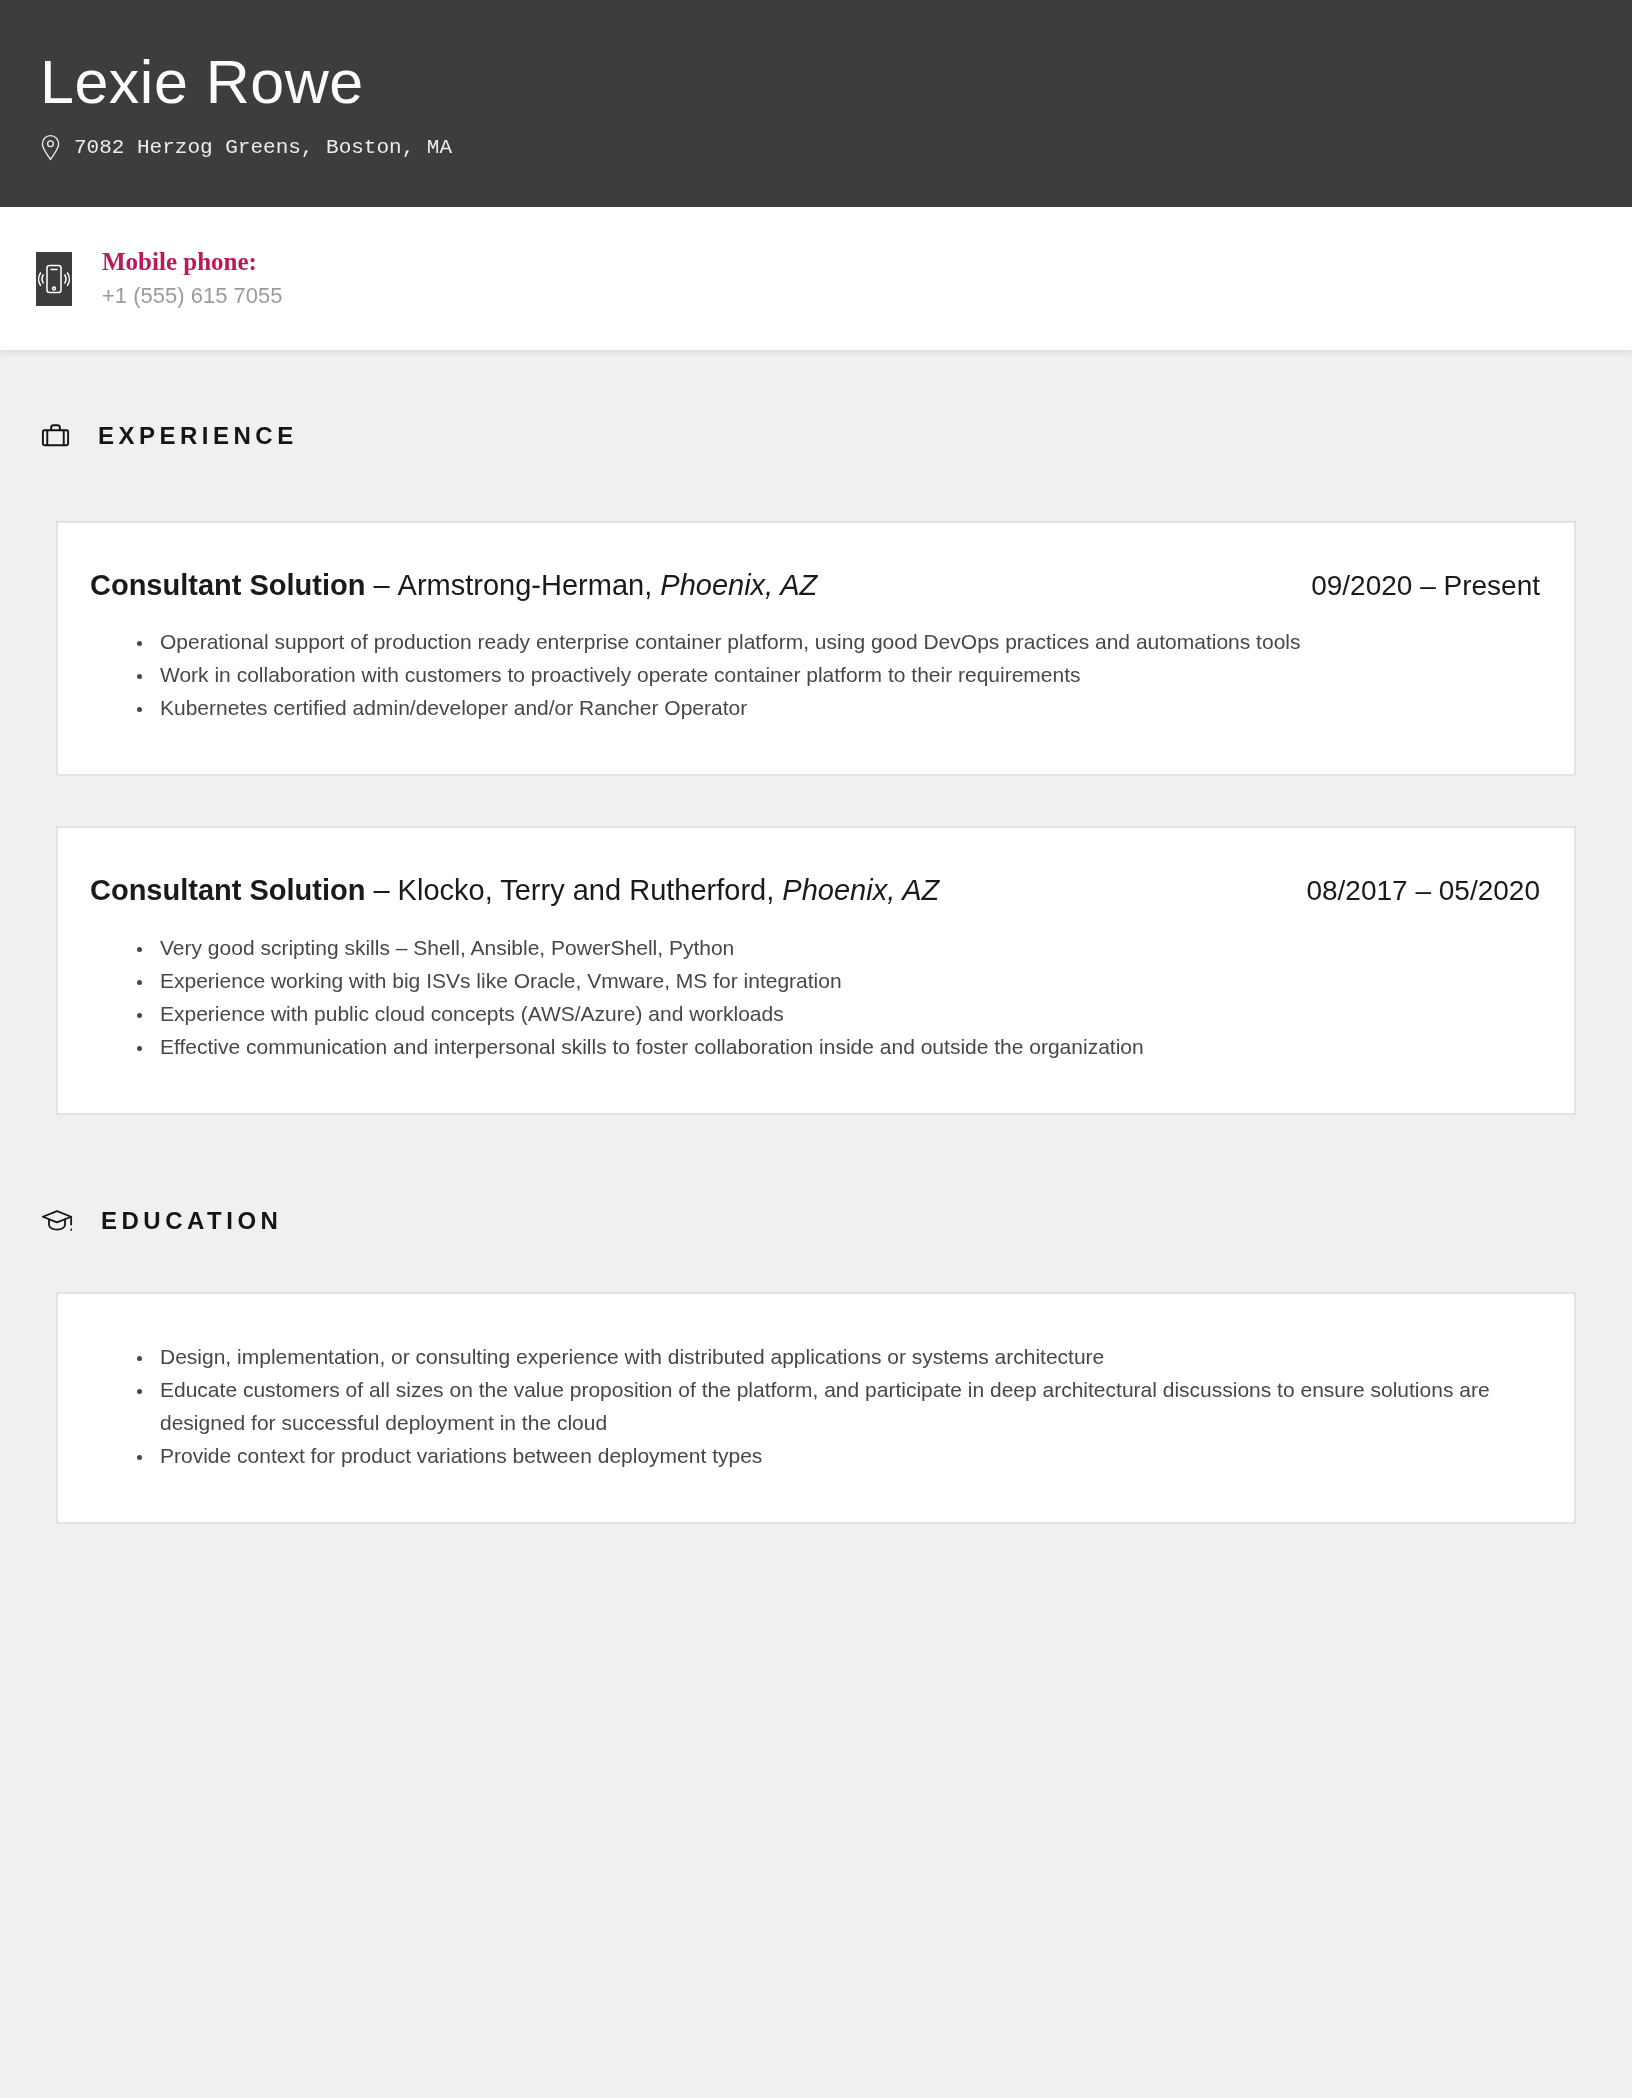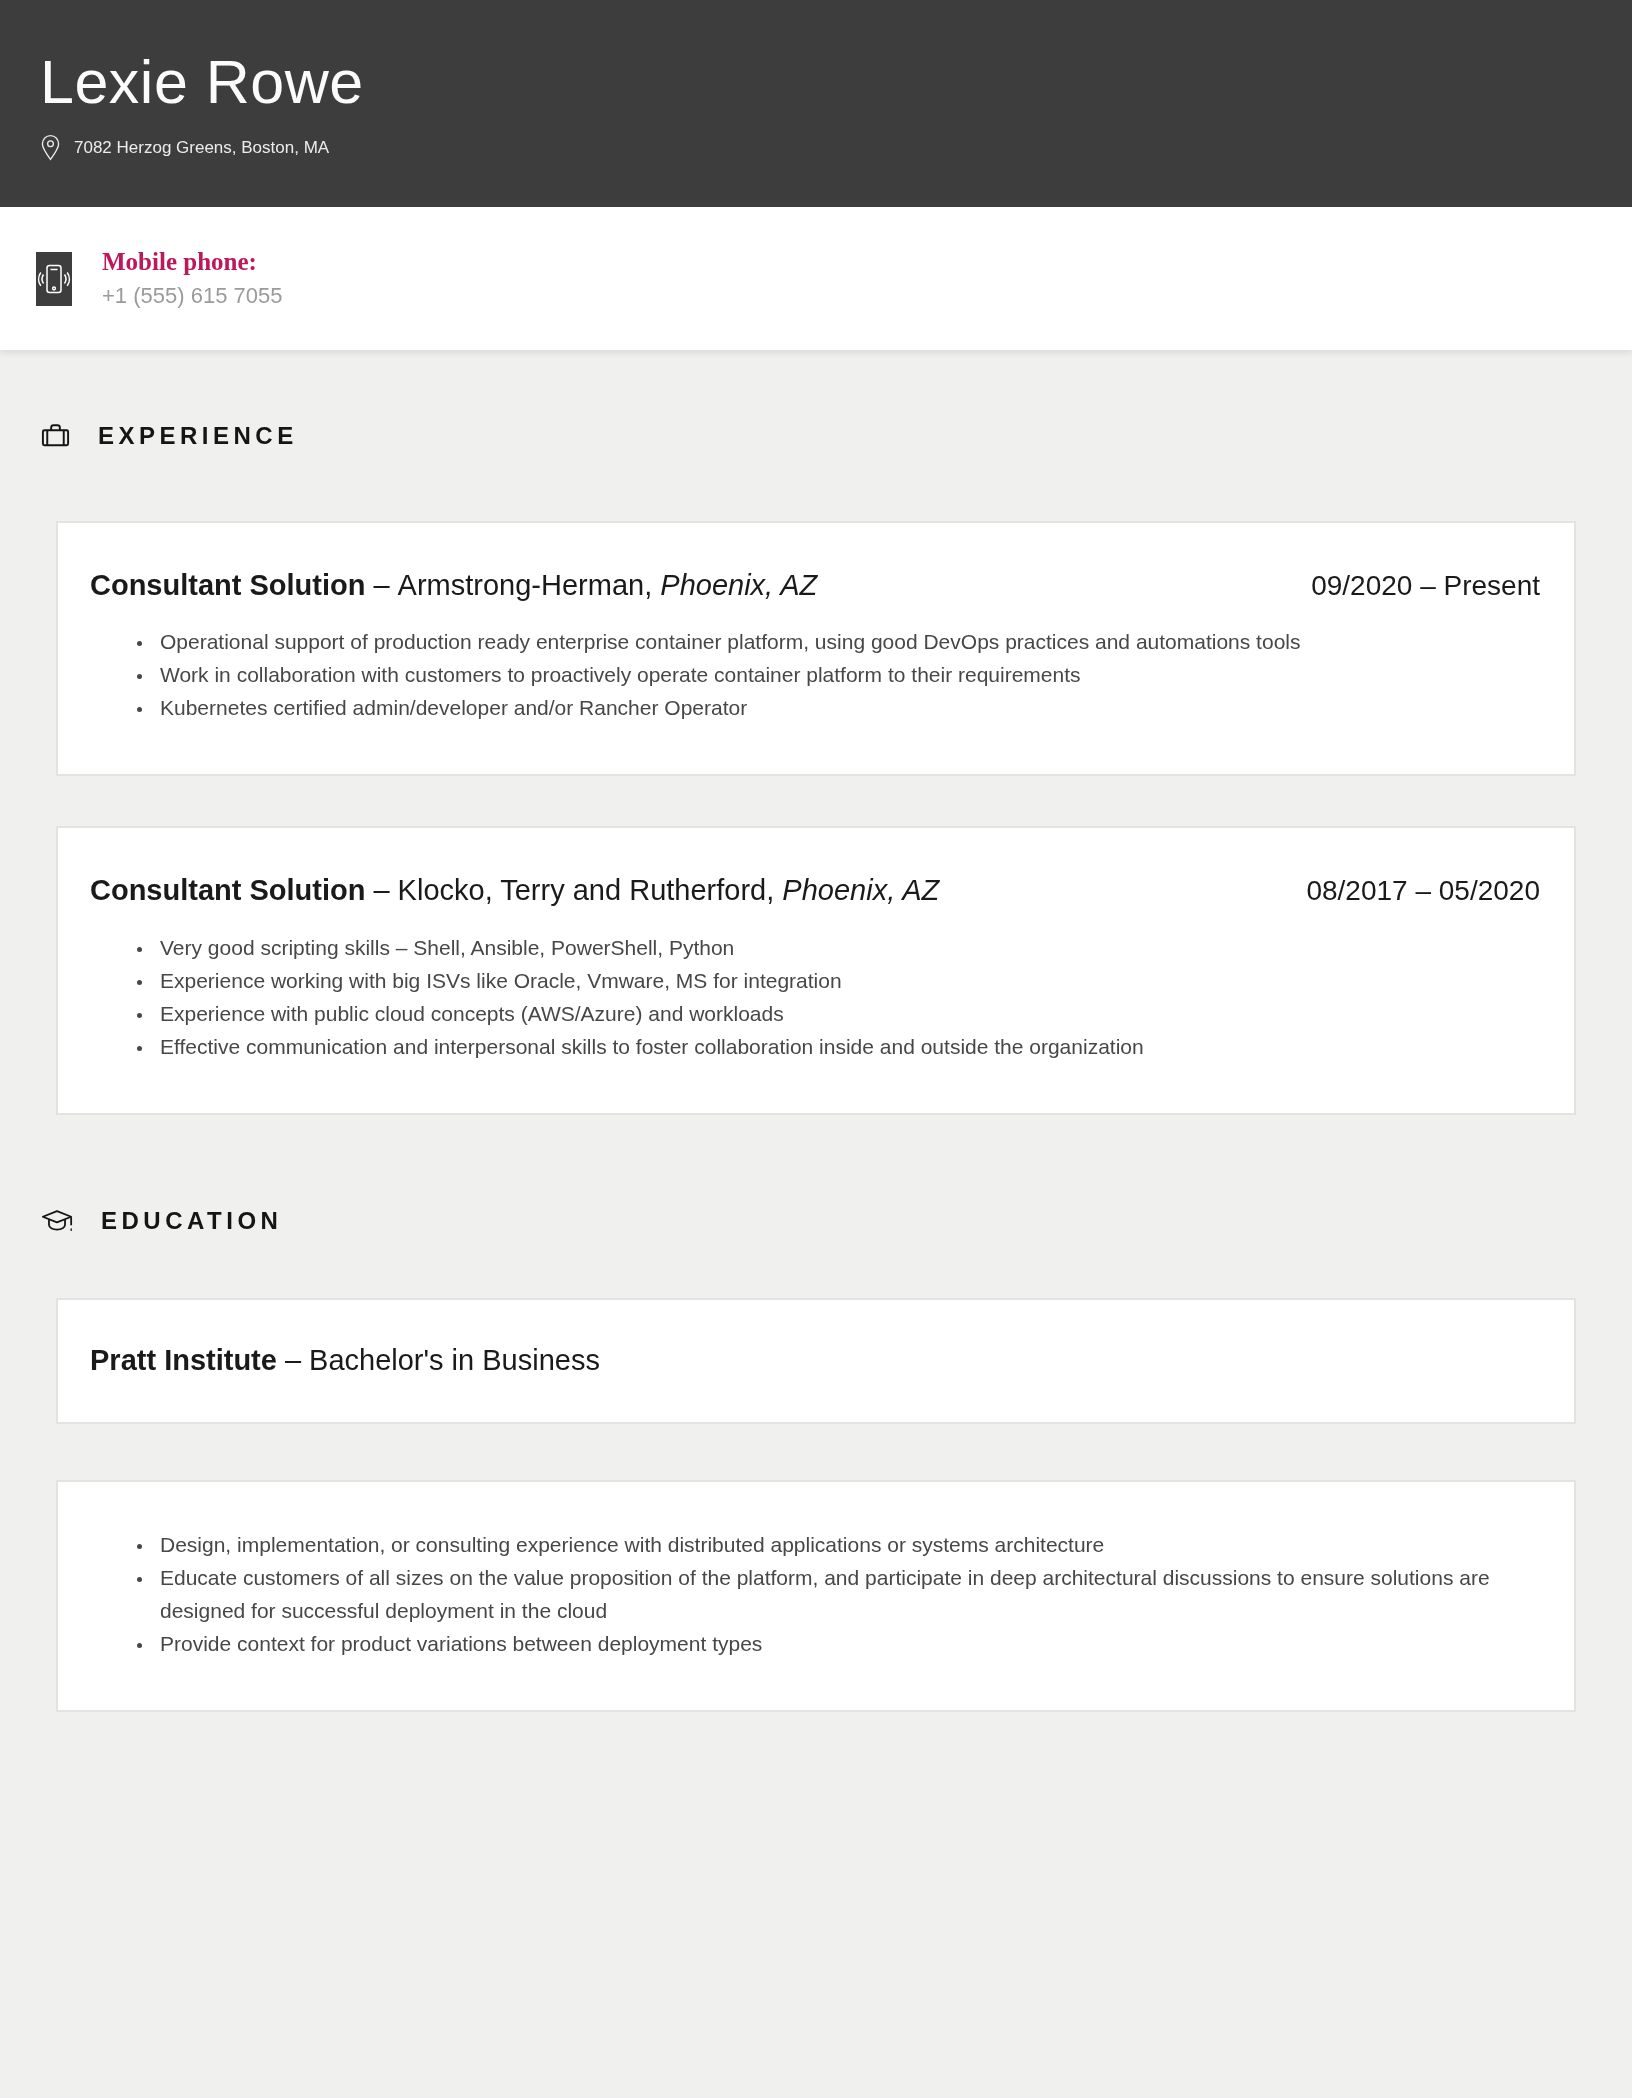--- a/index.html
+++ b/index.html
@@ -17,21 +17,21 @@
     background:var(--header_bg,#3d3d3d);
     height:207px;box-sizing:border-box;
     padding:50px 56px 0 40px;
   }
   .candidate-name{
     margin:0;color:#fbfbfb;font-size:61px;font-weight:400;
     letter-spacing:.5px;line-height:1.05;
   }
   .loc-row{display:flex;align-items:center;gap:13px;margin-top:20px;}
   .loc-row svg{display:block;}
-  .loc-text{color:#ececec;font-size:17px;}
+  .loc-text{color:#ececec;font-size:21px;font-family:Liberation Mono, monospace;}
 
   
   .contact-bar{
     background:var(--white,#fff);height:143px;box-sizing:border-box;
     display:flex;align-items:center;gap:30px;padding-left:36px;
     box-shadow:0 3px 6px rgba(0,0,0,.09);
     position:relative;z-index:2;
   }
   .phone-tile{
     width:36px;height:54px;background:var(--header_bg,#3d3d3d);
@@ -169,27 +169,20 @@
         <svg width="34" height="29" viewBox="0 0 36 30" fill="none" stroke="#151515" stroke-width="1.9" stroke-linejoin="round">
           <path d="M3 10 L18 4 L33 10 L18 16 Z"></path>
           <path d="M9.5 12.8 L9.5 18.5 C9.5 21.3 13.3 23.5 18 23.5 C22.7 23.5 26.5 21.3 26.5 18.5 L26.5 12.8"></path>
           <line x1="33" y1="10.5" x2="33" y2="19"></line>
           <path d="M33 21.5 c-1.1 1.8 -1.1 3.5 0 3.5 c1.1 0 1.1 -1.7 0 -3.5 z" fill="#151515" stroke="none"></path>
         </svg>
       </span>
       <h2 class="section-title">EDUCATION</h2>
     </div>
 
-    <section class="card" id="edu-card">
-      <div class="job-title-row">
-        <div class="job-heading">
-          <span class="job-role">Pratt Institute</span><span class="sep">–</span><span class="job-company">Bachelor's in Business</span>
-        </div>
-      </div>
-    </section>
 
 
     <section class="card" id="skills-card">
       <ul class="bullets">
         <li>Design, implementation, or consulting experience with distributed applications or systems architecture</li>
         <li>Educate customers of all sizes on the value proposition of the platform, and participate in deep architectural discussions to ensure solutions are designed for successful deployment in the cloud</li>
         <li>Provide context for product variations between deployment types</li>
       </ul>
     </section>
 

